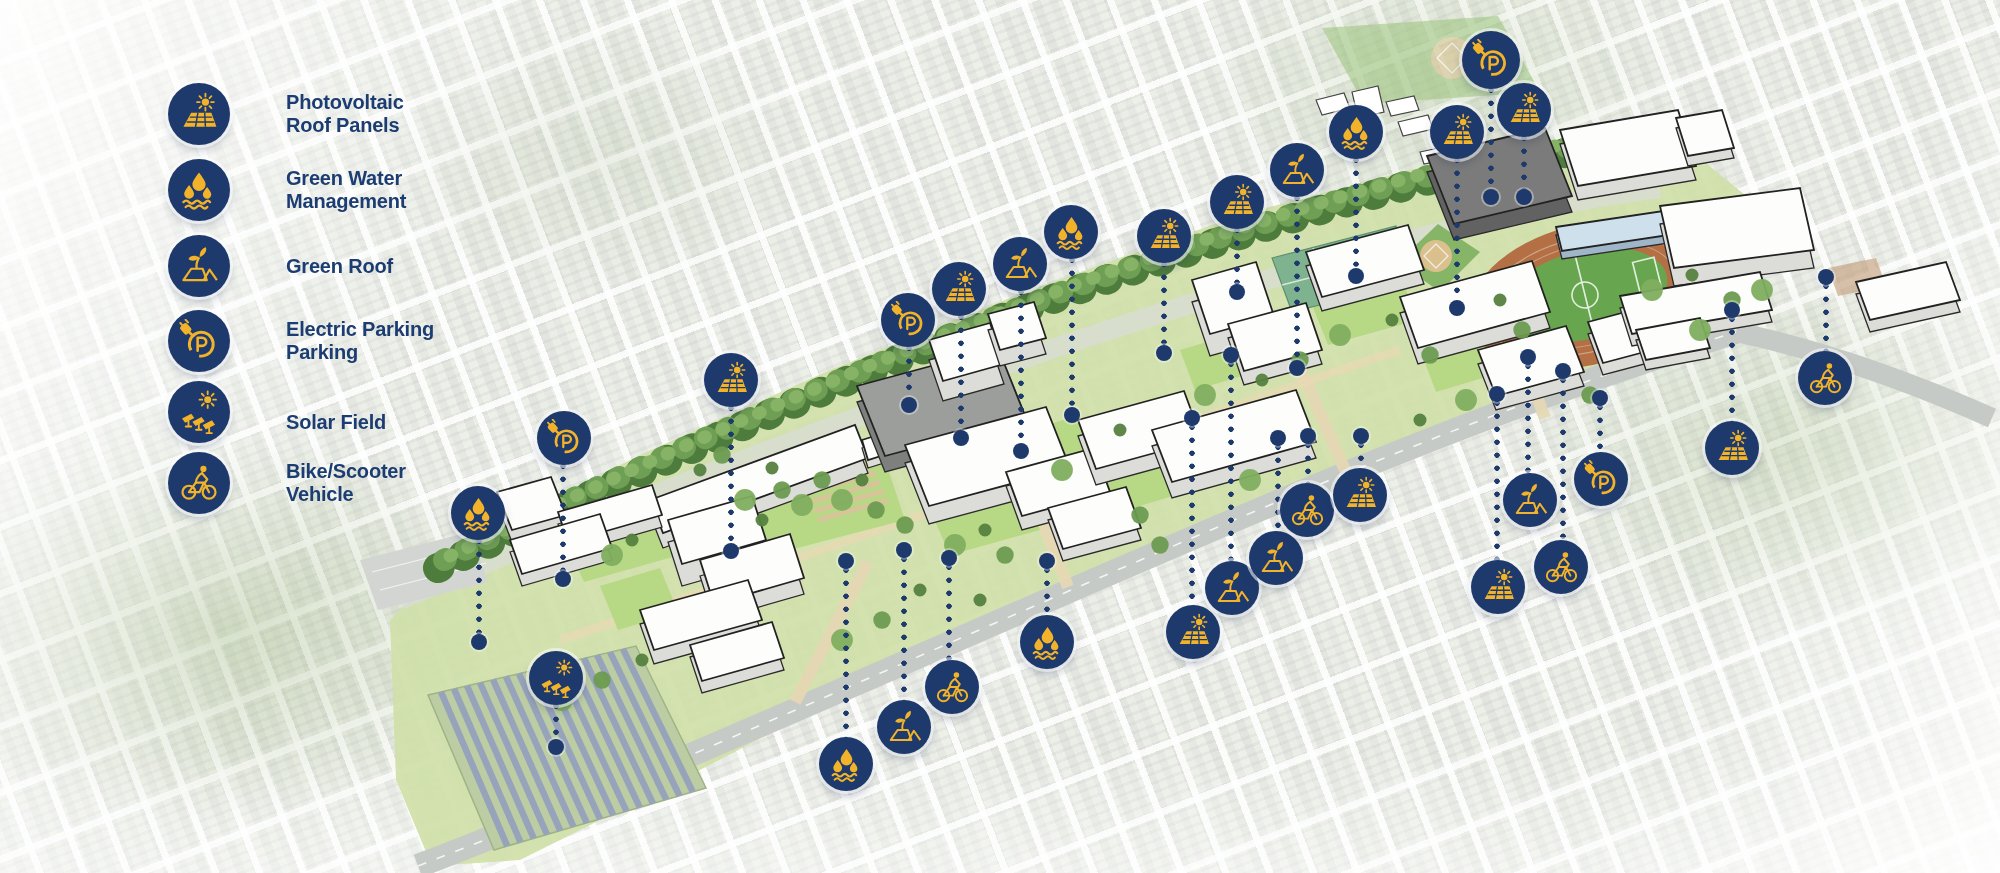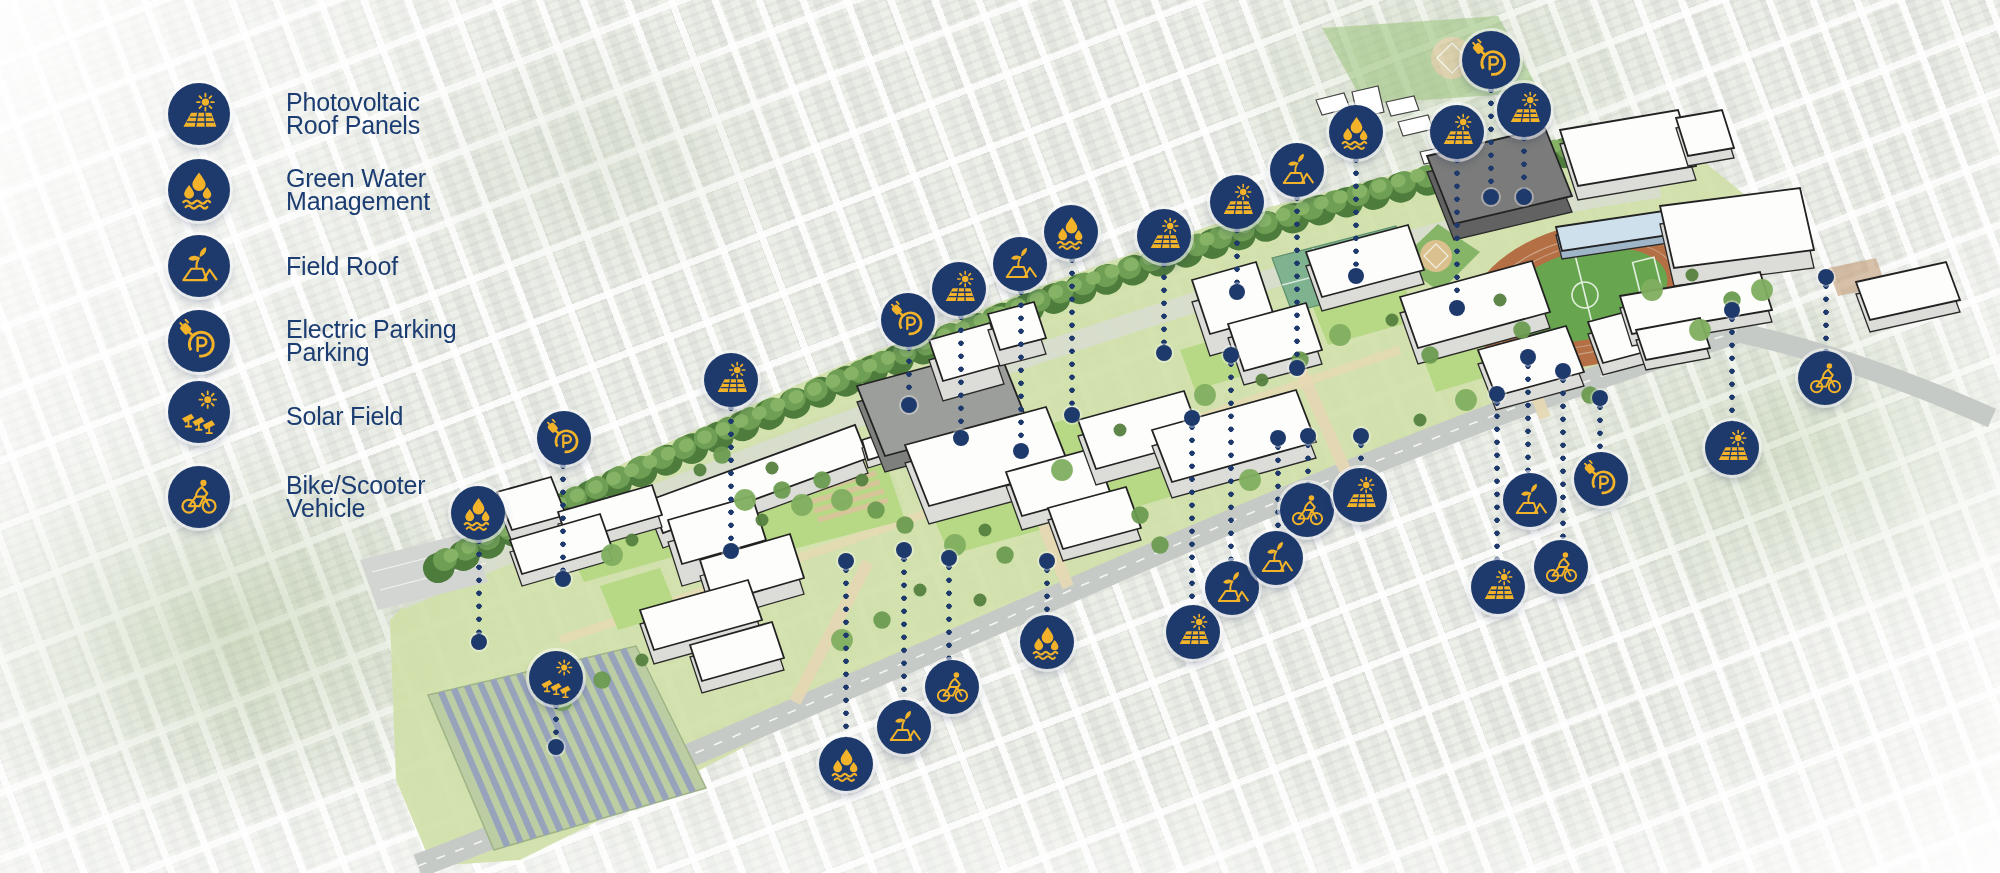--- a/index.html
+++ b/index.html
@@ -34,21 +34,21 @@
   .m-icon{position:absolute;border-radius:50%;background:var(--navy);
     box-shadow:0 0 0 3px rgba(255,255,255,.55), 0 5px 9px rgba(25,40,80,.28);
     display:flex;align-items:center;justify-content:center;}
   .m-icon svg{display:block;}
   
   .legend-item{position:absolute;display:flex;align-items:center;}
   .legend-icon{border-radius:50%;background:var(--navy);flex:0 0 auto;
     box-shadow:0 0 0 3px rgba(255,255,255,.6), 0 5px 9px rgba(25,40,80,.25);
     display:flex;align-items:center;justify-content:center;}
   .legend-label{position:absolute;left:118px;color:var(--navy-text);
-    font-size:25px;font-weight:400;letter-spacing:-.2px;line-height:23px;white-space:nowrap;}
+    font-size:20px;font-weight:700;letter-spacing:-.2px;line-height:23px;white-space:nowrap;}
 </style>
 </head>
 <body>
 
 <div id="stage">
   <div class="city-bg"></div>
 
   <svg class="campus" width="2000" height="873" viewBox="0 0 2000 873">
 
     <polygon points="390,620 470,540 640,455 830,370 1030,290 1240,215 1430,165 1580,140 1690,150 1745,195 1768,268 1725,330 1600,380 1430,440 1260,505 1080,585 900,665 700,770 520,860 432,866 396,780" fill="#cfe0a8" opacity="0.92"></polygon>
@@ -916,21 +916,21 @@
        <path d="M29 39.5 L35.5 28 L43.5 39.5"></path>
        <path d="M21.5 27 c-.8-5 .4-9 2.8-12.5"></path>
             </g>
      <g fill="#f2b32a">
        <path d="M24.3 14.6c-5.5-3.2-9.8-1.6-11.8 1.7 2.8 2.9 8.2 2.4 11.8-1.7Z"></path>
        <path d="M24.8 14.2c-.4-5.6 2.1-9.2 6.7-10.7 1.5 4.1-1.6 8.7-6.7 10.7Z"></path>
             </g>
           </svg>
         </div>
         <div class="legend-label" style="top: 19.5px;">
-          <div>Field Roof</div>
+          <div>Green Roof</div>
         </div>
       </div>
       <div class="legend-item" style="left: 168px; top: 310px;">
         <div class="legend-icon" style="width: 62px; height: 62px;">
           <svg width="44" height="44" viewBox="0 0 48 48">
             <circle cx="26.5" cy="27.5" r="13" fill="none" stroke="#f2b32a" stroke-width="3.2" stroke-dasharray="70 12" transform="rotate(150 26.5 27.5)"></circle>
      <path d="M22.5 34.5 V20.5 h5a4.4 4.4 0 0 1 0 8.8 h-5" fill="none" stroke="#f2b32a" stroke-width="2.8" stroke-linecap="round" stroke-linejoin="round"></path>
      <path d="M16.2 17.2 C13.5 14.8 12.2 13.4 10.4 11.4" fill="none" stroke="#f2b32a" stroke-width="3" stroke-linecap="round"></path>
      <rect x="4.8" y="5.2" width="9.5" height="11" rx="2.4" fill="#f2b32a" transform="rotate(-42 9.5 10.7)"></rect>
      <g stroke="#f2b32a" stroke-width="2.2" stroke-linecap="round">
@@ -968,25 +968,25 @@
             <line x1="23.8" y1="37.6" x2="23.8" y2="43.1"></line>
             <line x1="20.8" y1="43.400000000000006" x2="26.8" y2="43.400000000000006"></line>
             </g>
             <path d="M28.1 38.2 l10 -5.2 l3.4 4.8 l-10 5.2 Z" fill="#f2b32a"></path>
           <g stroke="#f2b32a" stroke-width="2" stroke-linecap="round">
             <line x1="35.1" y1="41.2" x2="35.1" y2="46.7"></line>
             <line x1="32.1" y1="47" x2="38.1" y2="47"></line>
             </g>
           </svg>
         </div>
-        <div class="legend-label" style="top: 24px;">
+        <div class="legend-label" style="top: 30px;">
           <div>Solar Field</div>
         </div>
       </div>
-      <div class="legend-item" style="left: 168px; top: 466px;">
+      <div class="legend-item" style="left: 168px; top: 452px;">
         <div class="legend-icon" style="width: 62px; height: 62px;">
           <svg width="44" height="44" viewBox="0 0 48 48">
             <g stroke="#f2b32a" stroke-width="2.4" fill="none" stroke-linecap="round" stroke-linejoin="round">
        <circle cx="13" cy="34" r="7"></circle>
               <circle cx="35" cy="34" r="7"></circle>
        <path d="M13 34 l7.5 -10.5 h9 L35 34 M24.5 34 l5 -10.5 M13 34 h11.5"></path>
        <path d="M27.5 13 c-3.8 2.2-6.4 5.3-7 10.5"></path>
        <path d="M27.8 14 l5.2 6 l-2.5 3.5"></path>
             </g>
      <circle cx="28.8" cy="8.6" r="3.4" fill="#f2b32a"></circle>

